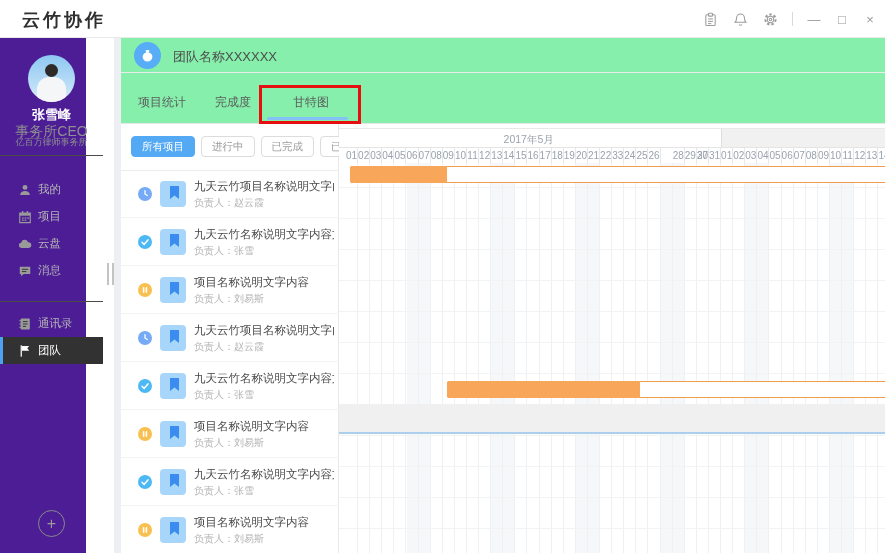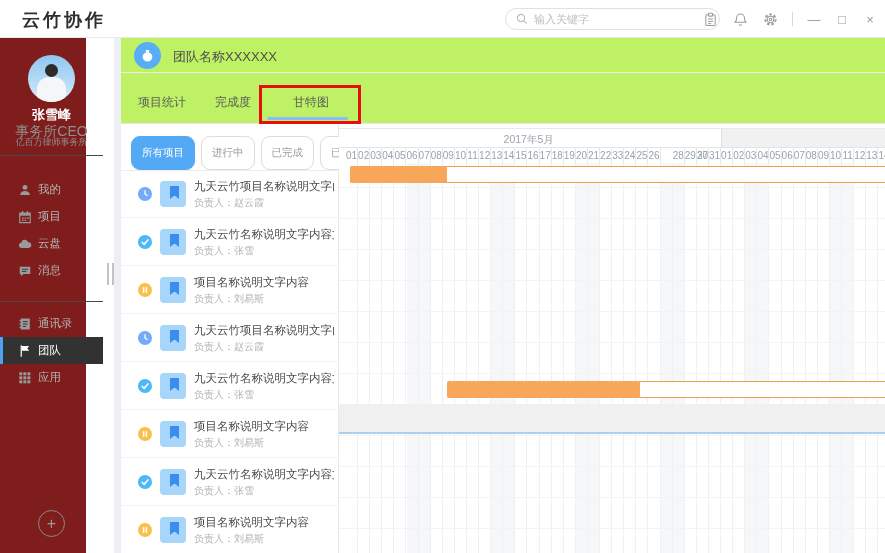--- a/index.html
+++ b/index.html
@@ -13,21 +13,21 @@
   .search { position:absolute; left:505px; top:8px; width:215px; height:22px; border:1px solid #e0e0e0; border-radius:12px; display:flex; align-items:center; padding:0 10px; background:#fff; }
   .search svg { flex:0 0 auto; margin-right:6px; }
   .search input { border:none; outline:none; flex:1; font-size:11px; color:#666; background:transparent; }
   .search input::placeholder { color:#bdbdbd; }
   .topicons { position:absolute; right:8px; top:0; height:38px; display:flex; align-items:center; gap:14px; }
   .topicons .ic { width:16px; height:16px; display:flex; align-items:center; justify-content:center; cursor:pointer; }
   .topicons .sep { width:1px; height:14px; background:#d9d9d9; }
   .winbtn { font-size:13px; color:#9b9b9b; width:14px; text-align:center; cursor:pointer; line-height:1; }
 
   
-  .sidebar { position:absolute; left:0; top:38px; width:86px; height:515px; background:#7f1d1d; color:#b5b5b5; }
+  .sidebar { position:absolute; left:0; top:38px; width:86px; height:515px; background:#4c1d95; color:#b5b5b5; }
   .avatar { position:absolute; left:28px; top:17px; width:47px; height:47px; border-radius:50%; overflow:hidden; background:linear-gradient(180deg,#8ec7f1 0%,#bfe0f7 70%,#e8f4fd 100%); }
   .avatar .head { position:absolute; left:17px; top:9px; width:13px; height:13px; border-radius:50%; background:#2e2a28; }
   .avatar .bodyshape { position:absolute; left:9px; top:22px; width:29px; height:28px; border-radius:12px 12px 0 0; background:#f4f6f8; }
   .uname { position:absolute; left:0; top:68px; width:103px; text-align:center; font-size:13px; font-weight:700; color:#fff; }
   .utitle { position:absolute; left:0; top:85px; width:103px; text-align:center; font-size:14px; color:#8f8f8f; }
   .uorg { position:absolute; left:0; top:98px; width:103px; text-align:center; font-size:9px; color:#8f8f8f; }
   .sdiv { position:absolute; left:0; width:103px; height:1px; background:#4a4a4a; }
   .menu { position:absolute; left:0; width:103px; }
   .mitem { position:relative; height:27px; display:flex; align-items:center; cursor:pointer; }
   .mitem .micon { position:absolute; left:17px; width:15px; height:15px; display:flex; align-items:center; justify-content:center; }
@@ -36,36 +36,36 @@
   .mitem.active::before { content:""; position:absolute; left:0; top:0; bottom:0; width:3px; background:#4da3f2; }
   .mitem.active .mlabel { color:#fff; }
   .plusbtn { position:absolute; left:38px; top:472px; width:27px; height:27px; border:1px solid #8a8a8a; border-radius:50%; color:#9a9a9a; display:flex; align-items:center; justify-content:center; font-size:16px; cursor:pointer; }
 
   
   .splitter { position:absolute; left:103px; top:38px; width:18px; height:515px; background:#fff; }
   .splitter .strip { position:absolute; right:0; top:0; width:7px; height:515px; background:#edeff2; }
   .splitter .handle { position:absolute; left:4px; top:225px; width:7px; height:22px; border-left:2px solid #c3c3c3; border-right:2px solid #c3c3c3; cursor:col-resize; }
 
   
-  .content { position:absolute; left:121px; top:38px; width:764px; height:515px; background:#bef264; }
+  .content { position:absolute; left:121px; top:38px; width:764px; height:515px; background:#86efac; }
   .teamheader { position:absolute; left:0; top:0; width:764px; height:35px; border-bottom:1px solid #ececec; }
   .teamicon { position:absolute; left:13px; top:4px; width:27px; height:27px; border-radius:50%; background:#57adf6; display:flex; align-items:center; justify-content:center; }
   .teamname { position:absolute; left:52px; top:10px; font-size:13px; color:#4c4c4c; }
   .tabs { position:absolute; left:0; top:35px; width:764px; height:51px; border-bottom:1px solid #e6e6e6; }
   .tab { position:absolute; top:21px; font-size:12px; color:#5c5c5c; cursor:pointer; }
   .tab1 { left:17px; } .tab2 { left:94px; } .tab3 { left:172px; }
   .tabline { position:absolute; left:146px; top:44px; width:81px; height:3px; background:#85c1f5; border-radius:2px; }
   .annotation { position:absolute; left:138px; top:12px; width:102px; height:39px; border:3px solid #e60f0f; pointer-events:none; }
 
   .cbody { position:absolute; left:0; top:86px; width:764px; height:429px; display:flex; }
 
   
   .listpanel { position:relative; width:218px; height:429px; border-right:1px solid #e8e8e8; background:#fff; }
   .filters { position:absolute; left:10px; top:12px; height:22px; display:flex; gap:6px; }
-  .pill { height:34px; border:1px solid #dcdcdc; border-radius:9px; font-size:10.5px; color:#9b9b9b; background:#fff; display:flex; align-items:center; padding:0 10px; cursor:pointer; white-space:nowrap; }
+  .pill { height:21px; border:1px solid #dcdcdc; border-radius:4px; font-size:10.5px; color:#9b9b9b; background:#fff; display:flex; align-items:center; padding:0 10px; cursor:pointer; white-space:nowrap; }
   .pill.active { background:#54a9f4; border-color:#54a9f4; color:#fff; }
   .fdiv { position:absolute; left:0; top:46px; width:218px; height:1px; background:#ececec; }
   .plist { position:absolute; left:0; top:46px; width:218px; height:383px; overflow:hidden; }
   .pitem { position:relative; height:48px; border-bottom:1px solid #f2f2f2; cursor:pointer; }
   .pstatus { position:absolute; left:17px; top:17px; width:14px; height:14px; }
   .pavatar { position:absolute; left:39px; top:11px; width:26px; height:26px; }
   .ptitle { position:absolute; left:73px; top:9px; width:140px; font-size:11.5px; color:#4a4a4a; white-space:nowrap; overflow:hidden; }
   .powner { position:absolute; left:73px; top:26px; font-size:10px; color:#b3b3b3; white-space:nowrap; }
 
   
@@ -83,27 +83,20 @@
   .gbar { position:absolute; height:17px; border:1px solid #f09c4e; border-radius:2px; background:#fff; cursor:pointer; }
   .gbar .fill { position:absolute; left:-1px; top:-1px; height:17px; background:#f8a75a; border-radius:2px 0 0 2px; }
 </style>
 </head>
 <body>
 
 <div id="app">
 
   <div class="topbar">
     <div class="logo">云竹协作</div>
-    <div class="search">
-      <svg width="12" height="12" viewBox="0 0 12 12">
-          <circle cx="5" cy="5" r="3.6" fill="none" stroke="#bdbdbd" stroke-width="1.2"></circle>
-          <line x1="7.8" y1="7.8" x2="10.6" y2="10.6" stroke="#bdbdbd" stroke-width="1.2"></line>
-        </svg>
-      <input type="text" placeholder="输入关键字" style="">
-    </div>
     <div class="topicons">
       <span class="ic">
         <svg width="15" height="15" viewBox="0 0 16 16" fill="none" stroke="#9b9b9b" stroke-width="1.1">
             <rect x="3" y="3" width="10" height="11.5" rx="1.2"></rect>
             <rect x="5.8" y="1.4" width="4.4" height="3" rx="0.8" fill="#fff"></rect>
             <line x1="5.4" y1="7.4" x2="10.6" y2="7.4"></line>
             <line x1="5.4" y1="10" x2="10.6" y2="10"></line>
             <line x1="5.4" y1="12.4" x2="8.8" y2="12.4"></line>
           </svg>
       </span>
@@ -198,38 +191,20 @@
                    <span class="mlabel">通讯录</span>
         </div>
         <div class="mitem active">
           <span class="micon">
             <svg width="14" height="14" viewBox="0 0 16 16" fill="#ffffff">
               <rect x="3" y="1.5" width="1.4" height="13"></rect>
               <path d="M4.4 2.2h8.4l-2.2 2.7 2.2 2.7H4.4z"></path>
             </svg>
           </span>
                    <span class="mlabel">团队</span>
-        </div>
-        <div class="mitem">
-          <span class="micon">
-            <svg width="14" height="14" viewBox="0 0 16 16" fill="#9a9a9a">
-              <g>
-                <rect x="1.5" y="1.5" width="3.4" height="3.4"></rect>
-                <rect x="6.1" y="1.5" width="3.4" height="3.4"></rect>
-                <rect x="10.7" y="1.5" width="3.4" height="3.4"></rect>
-                <rect x="1.5" y="6.1" width="3.4" height="3.4"></rect>
-                <rect x="6.1" y="6.1" width="3.4" height="3.4"></rect>
-                <rect x="10.7" y="6.1" width="3.4" height="3.4"></rect>
-                <rect x="1.5" y="10.7" width="3.4" height="3.4"></rect>
-                <rect x="6.1" y="10.7" width="3.4" height="3.4"></rect>
-                <rect x="10.7" y="10.7" width="3.4" height="3.4"></rect>
-              </g>
-            </svg>
-          </span>
-                   <span class="mlabel">应用</span>
         </div>
       </div>
     <div class="plusbtn">
         <span>+</span>
       </div>
   </div>
 
   <div class="splitter">
     <div class="strip"></div>
     <div class="handle"></div>

